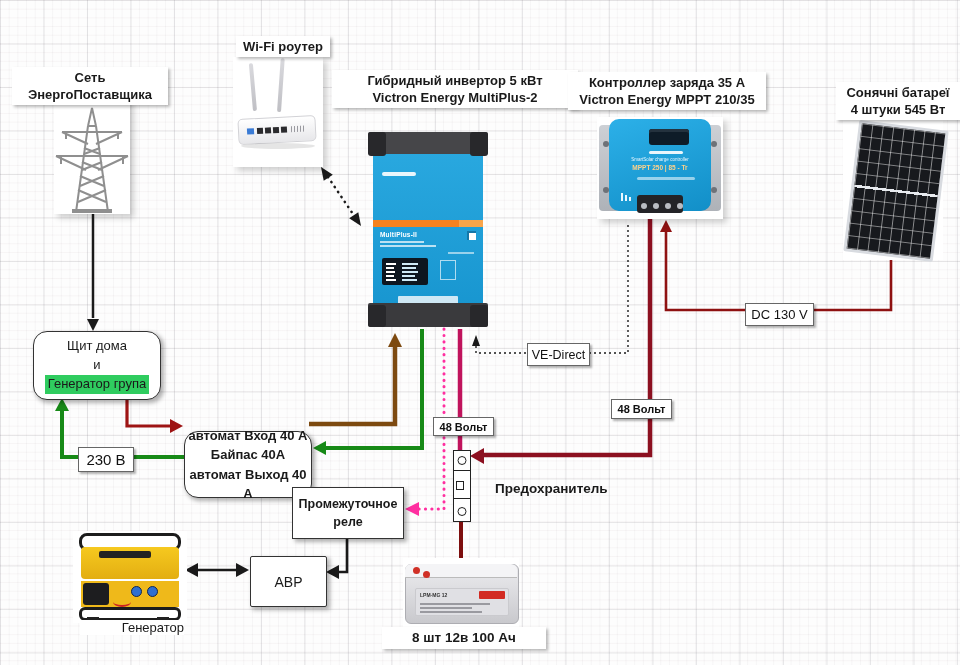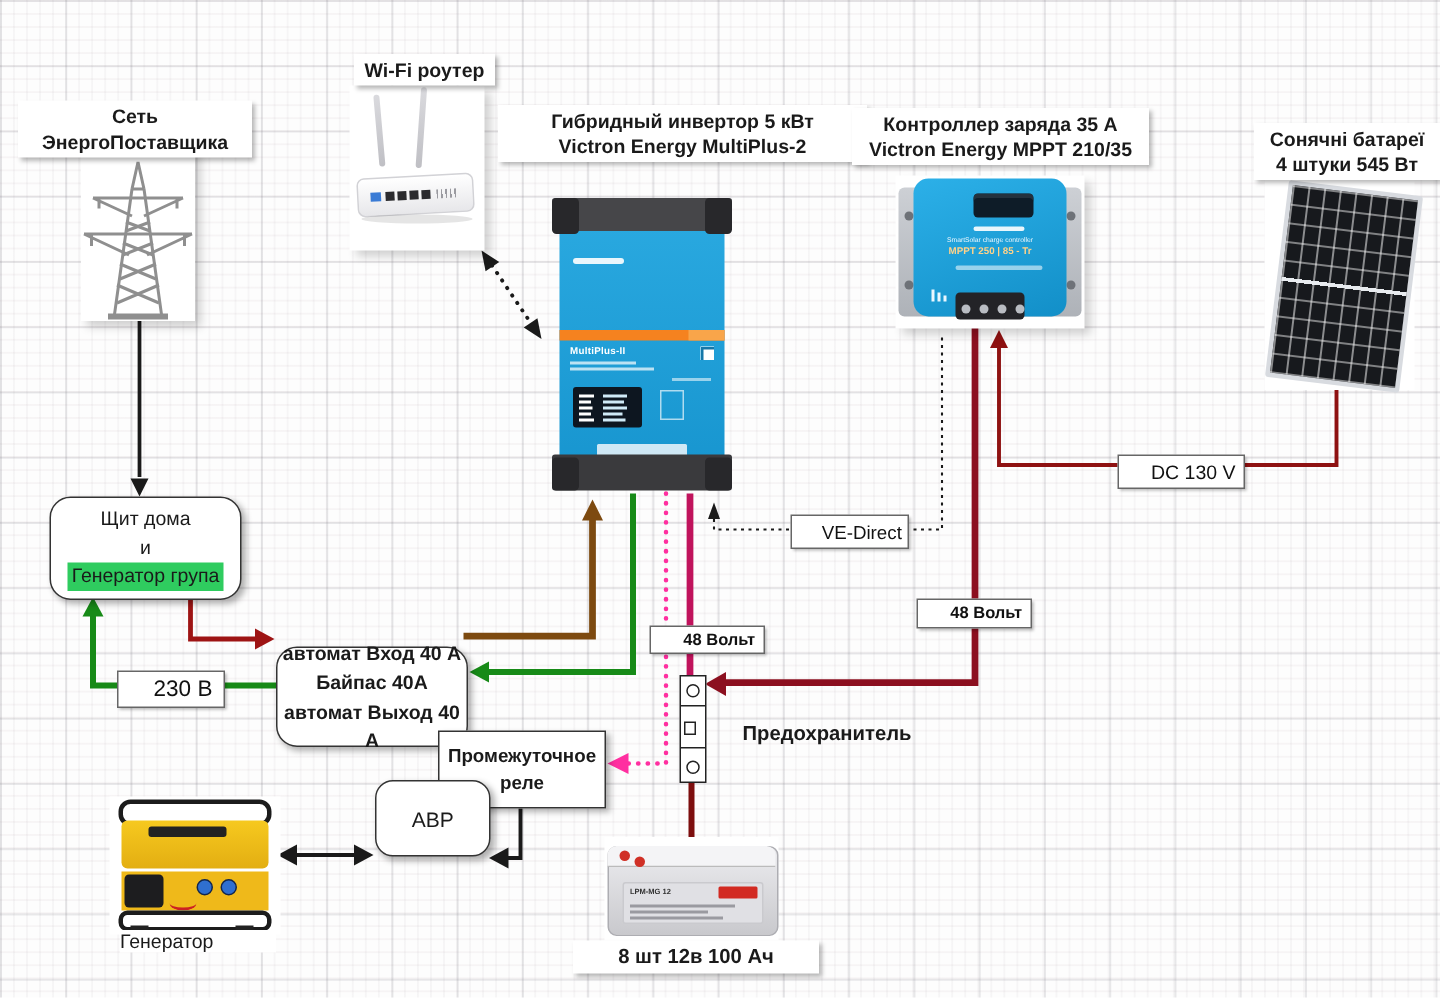--- a/index.html
+++ b/index.html
@@ -8,21 +8,21 @@
     background-image:
       linear-gradient(to right, rgba(120,120,130,0.16) 1px, transparent 1px),
       linear-gradient(to bottom, rgba(120,120,130,0.16) 1px, transparent 1px),
       linear-gradient(to right, rgba(150,140,150,0.07) 1px, transparent 1px),
       linear-gradient(to bottom, rgba(160,130,140,0.07) 1px, transparent 1px);
     background-size:43.5px 43.5px,43.5px 43.5px,8.7px 8.7px,8.7px 8.7px;}
   .abs{position:absolute;}
   .caption{position:absolute;background:#fff;box-shadow:2px 2px 3px rgba(0,0,0,.28);
     font-weight:bold;text-align:center;padding:2px 4px;font-size:13px;line-height:1.32;color:#1a1a1a;z-index:3;}
   .tag{position:absolute;background:#fff;border:1px solid #666;box-shadow:1.5px 1.5px 2px rgba(0,0,0,.3);
-    display:flex;align-items:center;justify-content:center;color:#111;z-index:3;padding-left:16px;}
+    display:flex;align-items:center;justify-content:center;color:#111;z-index:3;}
   .nodebox{position:absolute;background:#fff;border:1.6px solid #333;border-radius:14px;
     box-shadow:2.5px 2.5px 4px rgba(0,0,0,.3);display:flex;flex-direction:column;align-items:center;
     justify-content:center;text-align:center;color:#1a1a1a;z-index:2;}
   .photo{position:absolute;background:#fff;box-shadow:4px 4px 6px rgba(0,0,0,.18);z-index:2;}
   .plain{position:absolute;font-size:13px;color:#1a1a1a;z-index:3;}
   svg.wires{position:absolute;left:0;top:0;z-index:1;}
   .hl{background:var(--highlight-green);padding:0 3px;}
   
   .inv-body{position:absolute;left:5px;top:10px;width:110px;height:175px;
     background:linear-gradient(#2aa9e0,#1795cf);}
@@ -153,38 +153,38 @@
     <div>Контроллер заряда 35 А</div>
     <div>Victron Energy MPPT 210/35</div>
   </div>
   <div class="caption" style="left:836px;top:82px;width:116px;">
     <div>Сонячні батареї</div>
     <div>4 штуки 545 Вт</div>
   </div>
   <div class="caption" style="left:382px;top:627px;width:156px;font-size:13.5px;">
     <div>8 шт 12в 100 Ач</div>
   </div>
-  <div class="plain" style="left:80px;top:620px;width:104px;text-align:left;background:#fff;">Генератор</div>
+  <div class="plain" style="left:80px;top:620px;width:104px;text-align:right;background:#fff;">Генератор</div>
   <div class="plain" style="left:495px;top:481px;width:120px;font-size:13.5px;font-weight:bold;">Предохранитель</div>
 
   <div class="nodebox" style="left:33px;top:331px;width:126px;height:67px;font-size:13px;line-height:1.45;">
     <div>Щит дома</div>
     <div>и</div>
     <div class="hl">Генератор група</div>
   </div>
   <div class="nodebox" style="left:184px;top:431px;width:126px;height:65px;font-size:13px;font-weight:bold;line-height:1.5;">
     <div>автомат Вход 40 А</div>
     <div>Байпас 40А</div>
     <div>автомат Выход 40 А</div>
   </div>
   <div class="nodebox" style="left:292px;top:487px;width:110px;height:50px;border-radius:0;font-size:12.5px;font-weight:bold;line-height:1.45;">
     <div>Промежуточное</div>
     <div>реле</div>
   </div>
-  <div class="nodebox" style="left:250px;top:520px;width:75px;height:49px;border-radius:12px;font-size:14px;">АВР</div>
+  <div class="nodebox" style="left:250px;top:556px;width:75px;height:49px;border-radius:2px;font-size:14px;">АВР</div>
 
   <div class="tag" style="left:78px;top:447px;width:54px;height:23px;font-size:15px;">230 В</div>
   <div class="tag" style="left:433px;top:417px;width:59px;height:17px;font-size:11px;font-weight:bold;">48 Вольт</div>
   <div class="tag" style="left:611px;top:399px;width:59px;height:18px;font-size:11px;font-weight:bold;">48 Вольт</div>
   <div class="tag" style="left:527px;top:343px;width:61px;height:21px;font-size:12.5px;">VE-Direct</div>
   <div class="tag" style="left:745px;top:303px;width:67px;height:21px;font-size:13px;">DC 130 V</div>
 
   <div class="fuse">
     <div class="seg" style="top:0;height:19px;"></div>
     <div class="seg" style="top:19px;height:28px;"></div>

